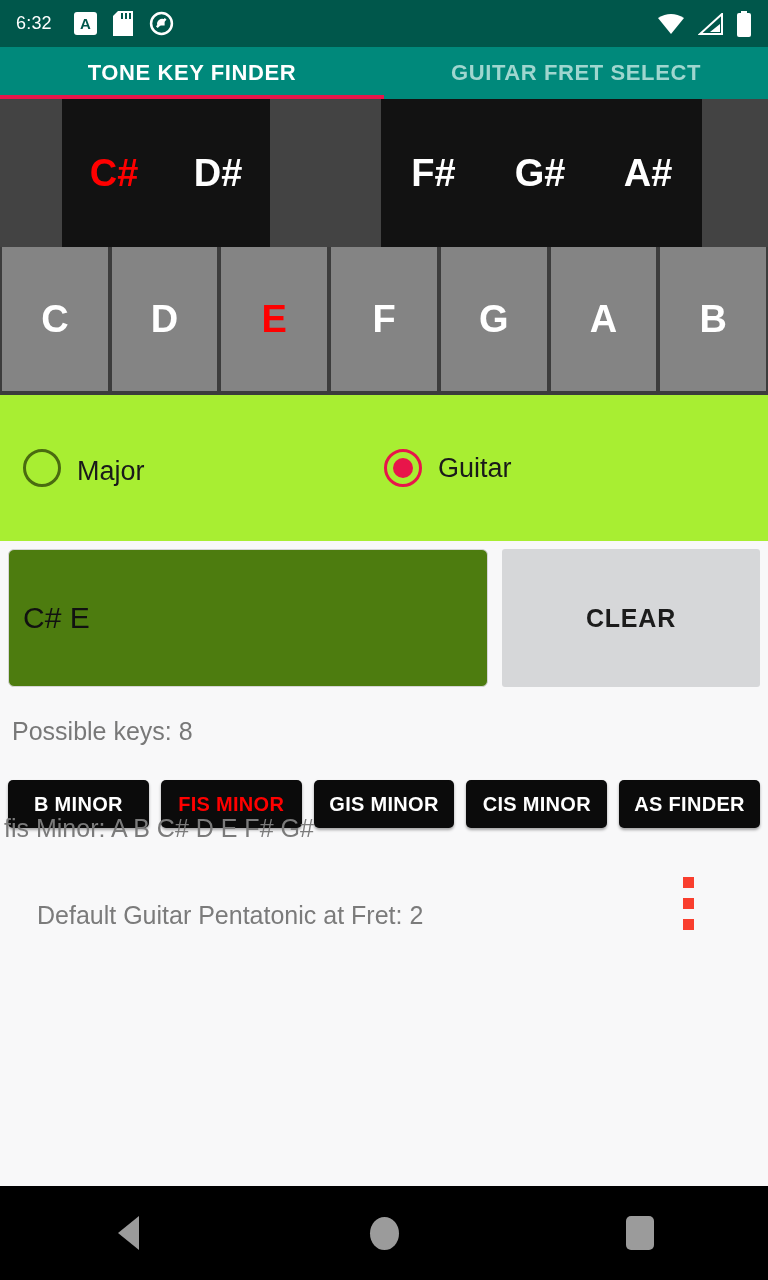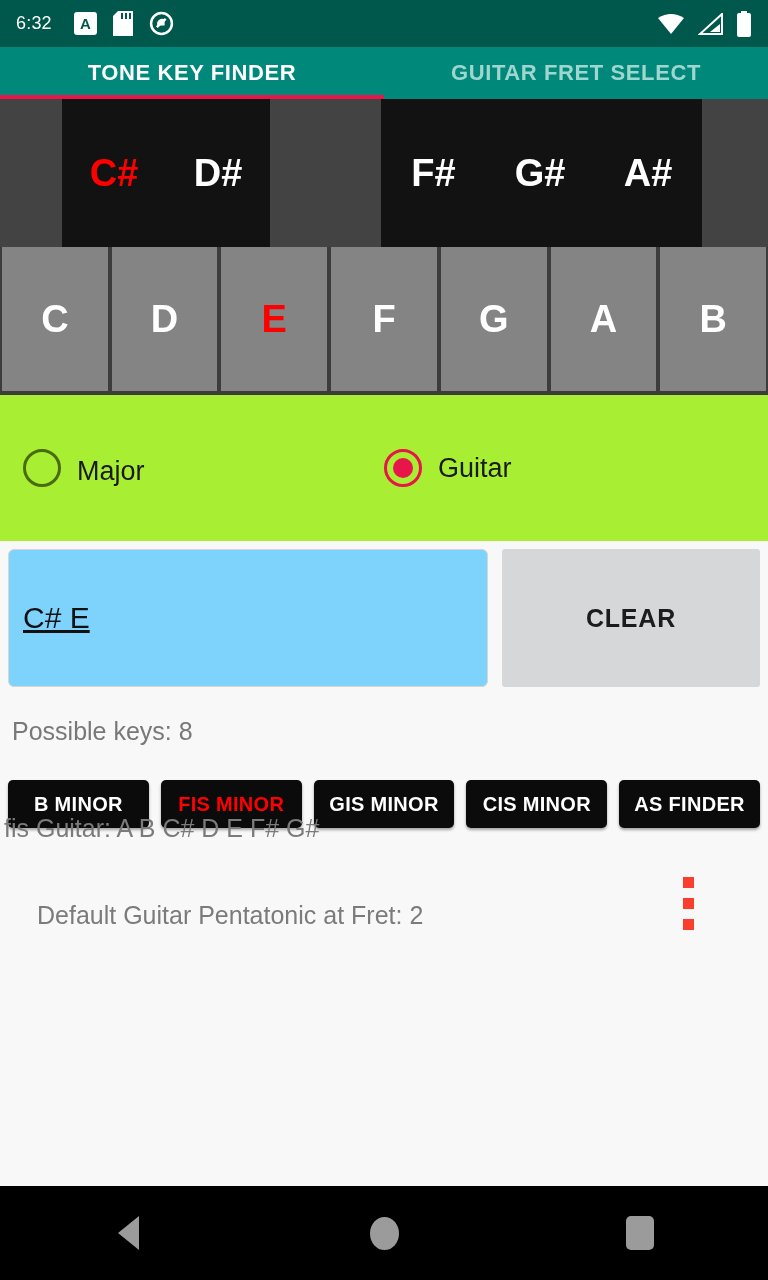--- a/index.html
+++ b/index.html
@@ -166,29 +166,28 @@
 
   .inputrow {
     display: flex;
     gap: 14px;
     padding-top: 8px;
     align-items: stretch;
   }
   .notefield {
     flex: 1;
     height: 138px;
-    background: #7dd3fc;
+    background: #4d7c0f;
     border: 1px solid #d6d6d6;
     border-radius: 6px;
     display: flex;
     align-items: center;
     padding: 0 14px;
     font-size: 30px;
     color: #111111;
-    text-decoration: underline;
   }
   .clearbtn {
     width: 258px;
     height: 138px;
     background: #d6d7d9;
     border: none;
     border-radius: 3px;
     font-family: inherit;
     font-size: 25px;
     font-weight: bold;
@@ -405,21 +404,21 @@
         <span>GIS MINOR</span>
       </div>
       <div class="keybtn">
         <span>CIS MINOR</span>
       </div>
       <div class="keybtn">
         <span>AS FINDER</span>
       </div>
     </div>
 
-    <div class="infoline l1">fis Guitar: A B C# D E F# G#</div>
+    <div class="infoline l1">fis Minor: A B C# D E F# G#</div>
     <div class="infoline l2">Default Guitar Pentatonic at Fret: 2</div>
 
     <div class="overflow">
       <span></span>
       <span></span>
       <span></span>
     </div>
 
   </div>
 

